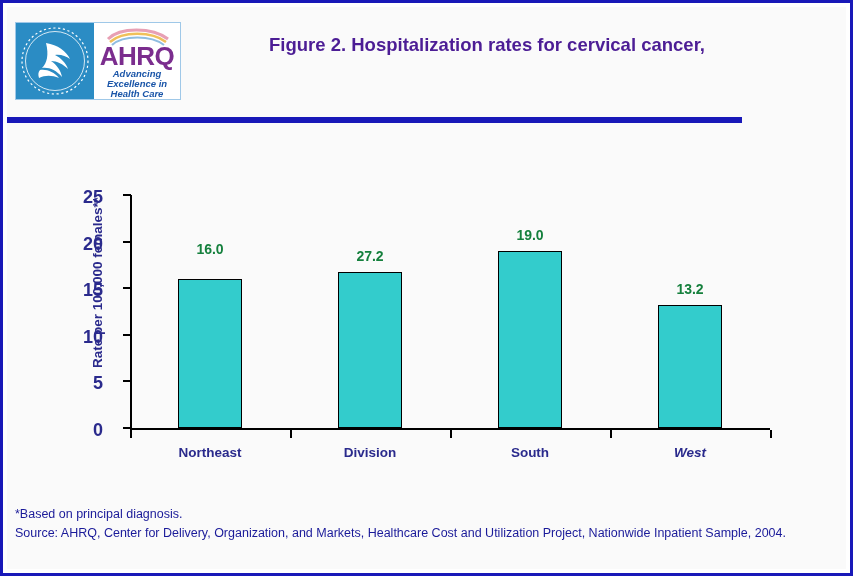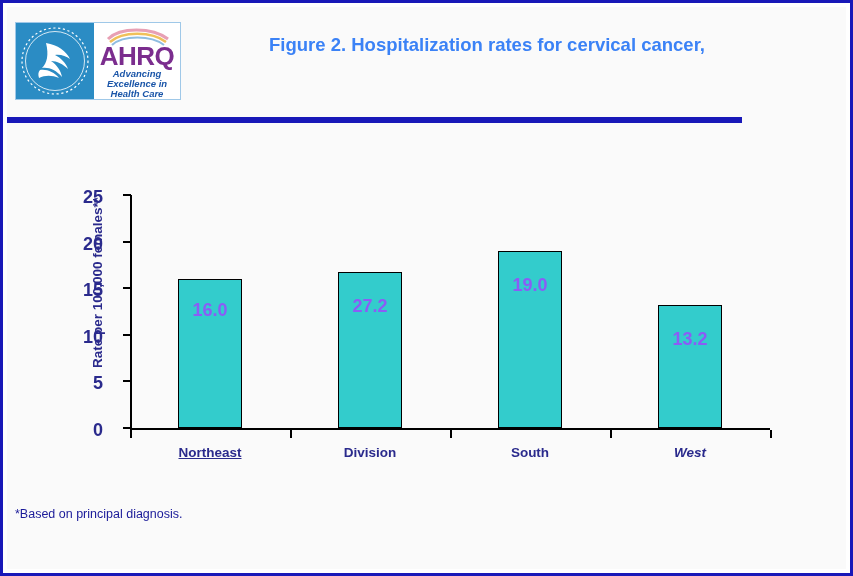--- a/index.html
+++ b/index.html
@@ -54,21 +54,21 @@
     background: #ffffff;
     overflow: hidden;
   }
   #ahrq-mark svg { display: block; }
 
   #title {
     position: absolute;
     left: 180px; top: 26px;
     width: 600px;
     text-align: center;
-    color: #3b82f6;
+    color: #4c1d95;
     font-size: 18.5px;
     font-weight: bold;
     line-height: 24px;
     font-family: "Liberation Sans", sans-serif;
   }
 
   #divider {
     position: absolute;
     left: 0px; top: 110px;
     width: 735px; height: 6px;
@@ -135,26 +135,25 @@
   }
   .bar {
     position: absolute;
     background: #33cccc;
     border: 1px solid #000000;
     box-sizing: border-box;
   }
   .bar-value {
     position: absolute;
     text-align: center;
-    color: #8b5cf6;
-    font-size: 18px;
-    font-weight: bold;
-    font-family: "Liberation Sans", sans-serif;
-    white-space: nowrap;
-    margin-top: 48px;
+    color: #15803d;
+    font-size: 14px;
+    font-weight: bold;
+    font-family: "Liberation Sans", sans-serif;
+    white-space: nowrap;
   }
   .cat-label {
     position: absolute;
     top: 322px;
     text-align: center;
     color: #2a2a8c;
     font-size: 13.5px;
     font-weight: bold;
     font-family: "Liberation Sans", sans-serif;
     white-space: nowrap;
@@ -220,43 +219,44 @@
       <div class="ytick-label" style="top: 297px;">0</div>
           <div class="ytick-label" style="top: 250.4px;">5</div>
           <div class="ytick-label" style="top: 203.8px;">10</div>
           <div class="ytick-label" style="top: 157.2px;">15</div>
           <div class="ytick-label" style="top: 110.6px;">20</div>
           <div class="ytick-label" style="top: 64px;">25</div>
         </div>
 
       <div id="ticks-and-bars">
           <div class="bar" style="left: 171px; top: 155.88px; width: 64px; height: 149.12px; background: rgb(51, 204, 204);"></div>
-          <div class="bar-value" style="left: 163px; top: 129px; width: 80px;">16.0</div>
+          <div class="bar-value" style="left: 163px; top: 118px; width: 80px;">16.0</div>
           <div class="bar" style="left: 331px; top: 149.356px; width: 64px; height: 155.644px; background: rgb(51, 204, 204);"></div>
           <div class="bar-value" style="left: 323px; top: 125.356px; width: 80px;">27.2</div>
           <div class="bar" style="left: 491px; top: 127.92px; width: 64px; height: 177.08px; background: rgb(51, 204, 204);"></div>
           <div class="bar-value" style="left: 483px; top: 103.92px; width: 80px;">19.0</div>
           <div class="bar" style="left: 651px; top: 181.976px; width: 64px; height: 123.024px; background: rgb(51, 204, 204);"></div>
           <div class="bar-value" style="left: 643px; top: 157.976px; width: 80px;">13.2</div>
         </div>
     <div class="ytick" style="top: 304px;"></div>
         <div class="ytick" style="top: 257.4px;"></div>
         <div class="ytick" style="top: 210.8px;"></div>
         <div class="ytick" style="top: 164.2px;"></div>
         <div class="ytick" style="top: 117.6px;"></div>
         <div class="ytick" style="top: 71px;"></div>
         <div class="xtick" style="left: 123px;"></div>
-        <div class="cat-label" style="left: 143px; width: 120px; text-decoration: underline;">Northeast</div>
+        <div class="cat-label" style="left: 143px; width: 120px;">Northeast</div>
         <div class="xtick" style="left: 283px;"></div>
         <div class="cat-label" style="left: 303px; width: 120px;">Division</div>
         <div class="xtick" style="left: 443px;"></div>
         <div class="cat-label" style="left: 463px; width: 120px;">South</div>
         <div class="xtick" style="left: 603px;"></div>
         <div class="cat-label" style="left: 623px; width: 120px; font-style: italic;">West</div>
         <div class="xtick" style="left: 763px;"></div>
       </div>
 
     <div id="footnotes">
       <div class="footnote">*Based on principal diagnosis.</div>
+      <div class="footnote">Source: AHRQ, Center for Delivery, Organization, and Markets, Healthcare Cost and Utilization Project, Nationwide Inpatient Sample, 2004.</div>
     </div>
 
   </div>
 </div>
 
 </body></html>

